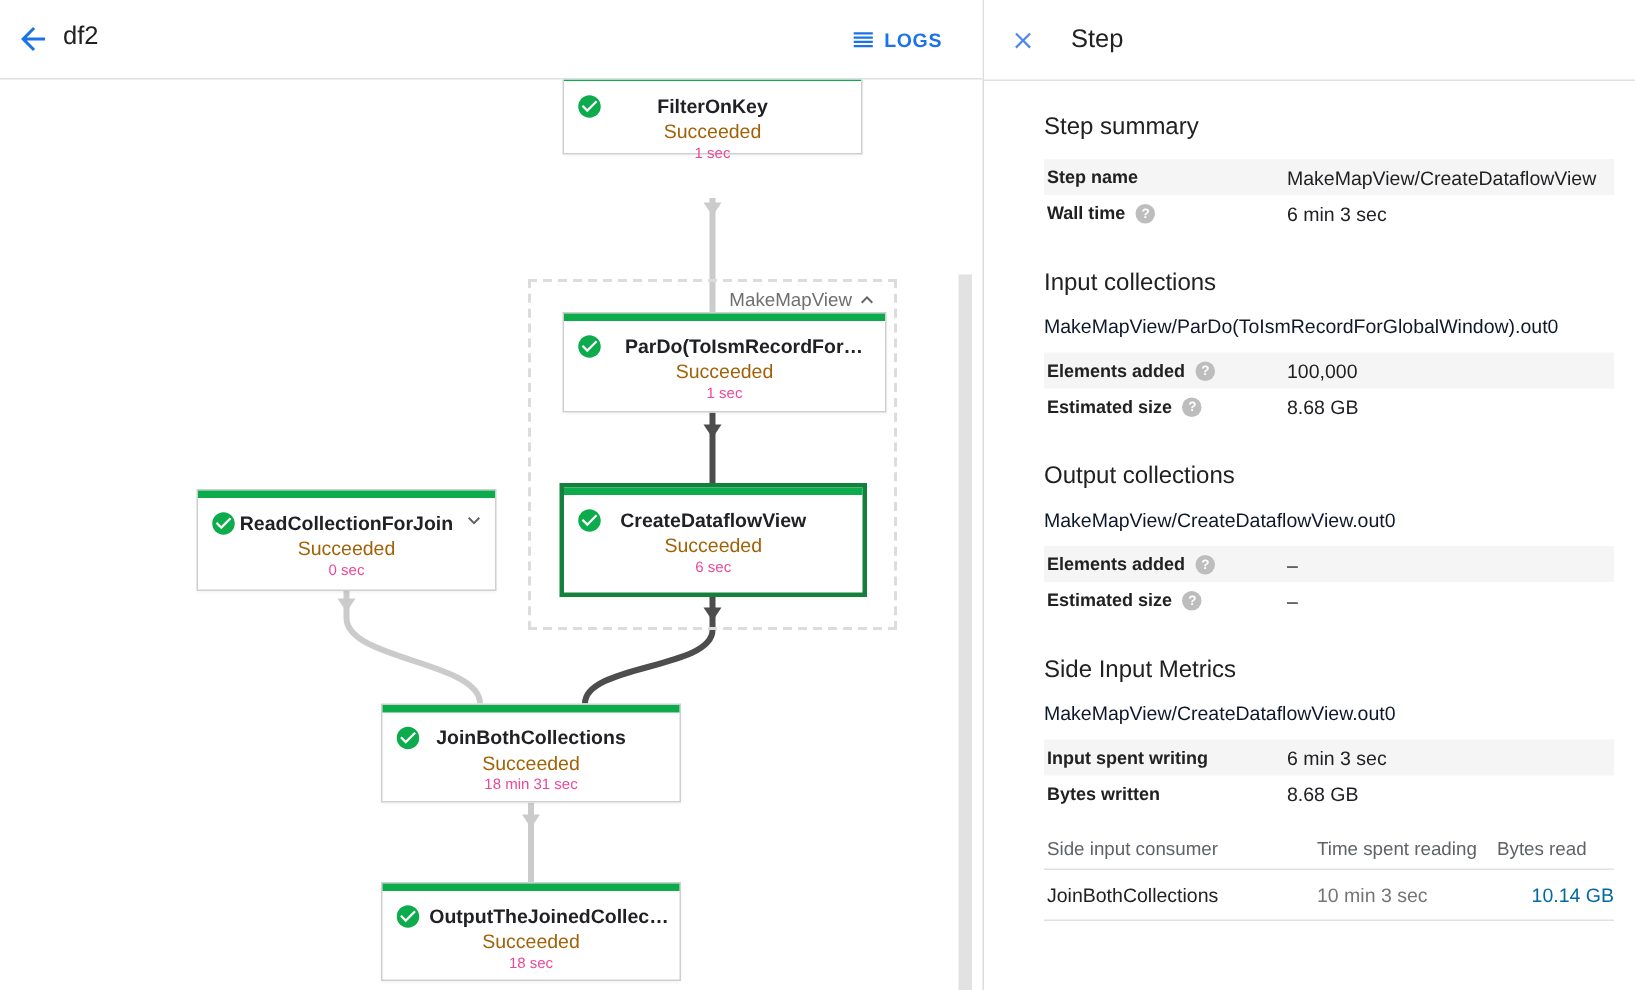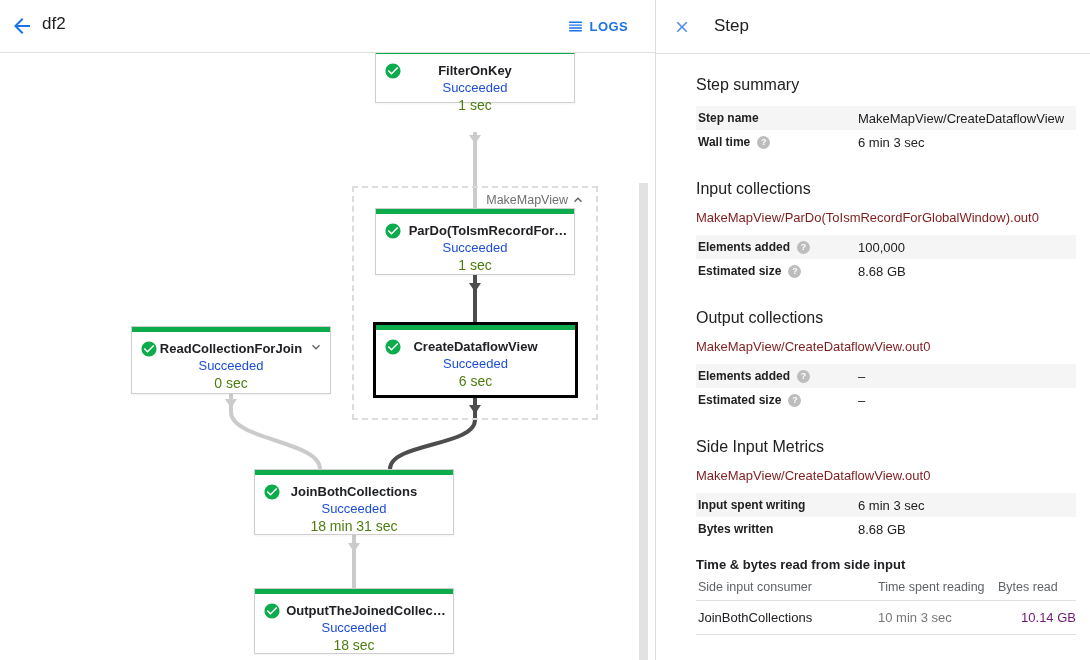--- a/index.html
+++ b/index.html
@@ -25,56 +25,56 @@
     border:2px dashed #dcdcdc; z-index:2; background:transparent; }
   #group-label { position:absolute; top:4px; right:8px; display:flex; align-items:center; gap:2px;
     color:#6f6f6f; font-size:12.5px; cursor:pointer; background:#fff; padding:0 2px; }
 
   .node { position:absolute; background:#fff; border:1px solid #cfcfcf; z-index:3;
     text-align:center; cursor:pointer; box-shadow:0 1px 2px rgba(0,0,0,.05); }
   .node .bar { position:absolute; left:0; top:0; width:100%; height:5px; background:#0cab4c; }
   .node .check { position:absolute; left:8px; top:13px; width:18px; height:18px; }
   .node .title { margin-top:14px; font-size:13px; font-weight:bold; color:#202124;
     white-space:nowrap; overflow:hidden; }
-  .node .status { margin-top:2px; font-size:13px; color:#1d4ed8; }
-  .node .time { margin-top:2px; font-size:14px; color:#4d7c0f; }
+  .node .status { margin-top:2px; font-size:13px; color:#a16207; }
+  .node .time { margin-top:2px; font-size:10px; color:#ec4899; }
   .node .exp { position:absolute; right:6px; top:12px; width:16px; height:16px; cursor:pointer; }
-  .node.selected { border:3px solid #000000; }
+  .node.selected { border:3px solid #15803d; }
 
   #graph-scrollbar { position:absolute; left:639px; top:183px; width:9px; height:477px;
     background:#e2e2e2; z-index:4; cursor:pointer; }
 
   
   #detail-panel { position:absolute; left:655px; top:0; width:435px; height:660px;
     background:#fff; border-left:1px solid #dadce0; overflow:hidden; }
   #detail-header { position:relative; height:54px; border-bottom:1px solid #e0e0e0; }
   .close-btn { position:absolute; left:17px; top:18px; width:18px; height:18px; cursor:pointer; }
   #panel-title { position:absolute; left:58px; top:16px; font-size:17px; color:#212121; }
   #detail-body { padding:22px 14px 0 40px; }
 
   .section-heading { font-size:16px; font-weight:400; color:#212121; margin-bottom:12px; }
-  .collection-name { font-size:13px; color:#7f1d1d; margin-bottom:10px; }
+  .collection-name { font-size:13px; color:#0f172a; margin-bottom:10px; }
   .section { margin-bottom:26px; }
 
   .kv-row { display:flex; align-items:center; min-height:24px; padding:0 0 0 2px;text-align:right; }
   .kv-row:nth-child(odd) { background:#f5f5f5; }
   .kv-label { width:160px; font-size:12px; font-weight:bold; color:#212121;
     display:flex; align-items:center; }
   .kv-value { font-size:13px; color:#202124; }
   .help { display:inline-flex; align-items:center; justify-content:center;
     width:13px; height:13px; margin-left:7px; border-radius:50%;
     background:#bdbdbd; color:#fff; font-size:9px; font-weight:bold; cursor:pointer; }
 
   .table-heading { font-size:13px; font-weight:bold; color:#202124; margin-bottom:6px; }
   table.side-table { width:100%; border-collapse:collapse; }
   table.side-table th { font-size:12.5px; font-weight:400; color:#5f6368; text-align:left;
     padding:2px 0 6px 2px; border-bottom:1px solid #e0e0e0; }
   table.side-table td { font-size:13px; padding:9px 0 9px 2px; border-bottom:1px solid #e0e0e0; }
   td.c1 { color:#202124; } td.c2, th.h2 { color:#757575; }
-  th.h3, td.c3 { text-align:right; padding-right:2px; color:#701a75; }
+  th.h3, td.c3 { text-align:right; padding-right:2px; color:#0369a1; }
   th.h2 { width:120px; } th.h3 { width:80px; }
 </style>
 </head>
 <body>
 
 <div id="app">
 
   <div id="graph-panel">
 
     <svg id="edges-svg" viewBox="0 0 655 660">
@@ -103,21 +103,21 @@
     <div class="node" style="left:375px; top:48px; width:200px; height:55px;">
       <div class="bar"></div>
       <svg class="check" viewBox="0 0 24 24">
           <path fill="#0cab4c" d="M12 2C6.48 2 2 6.48 2 12s4.48 10 10 10 10-4.48 10-10S17.52 2 12 2zm-2 15l-5-5 1.41-1.41L10 14.17l7.59-7.59L19 8l-9 9z"></path>
         </svg>
       <div class="title">FilterOnKey</div>
       <div class="status">Succeeded</div>
       <div class="time">1 sec</div>
     </div>
 
-    <div class="node" style="left:375px; top:208px; width:200px; height:67px;">
+    <div class="node" style="left:375px; top:208px; width:216px; height:67px;">
       <div class="bar"></div>
       <svg class="check" viewBox="0 0 24 24">
           <path fill="#0cab4c" d="M12 2C6.48 2 2 6.48 2 12s4.48 10 10 10 10-4.48 10-10S17.52 2 12 2zm-2 15l-5-5 1.41-1.41L10 14.17l7.59-7.59L19 8l-9 9z"></path>
         </svg>
       <div class="title" style="padding-left:26px;">ParDo(ToIsmRecordFor…</div>
       <div class="status">Succeeded</div>
       <div class="time">1 sec</div>
     </div>
 
     <div class="node" style="left:131px; top:326px; width:200px; height:68px;">
@@ -263,21 +263,20 @@
           <div class="kv-row">
             <div class="kv-label">
                 <span>Bytes written</span>
               </div>
             <div class="kv-value">8.68 GB</div>
           </div>
         </div>
       </div>
 
       <div class="section">
-        <div class="table-heading">Time &amp; bytes read from side input</div>
         <table class="side-table">
           <thead>
             <tr>
               <th class="h1">Side input consumer</th>
               <th class="h2">Time spent reading</th>
               <th class="h3">Bytes read</th>
             </tr>
           </thead>
           <tbody>
             <tr>

